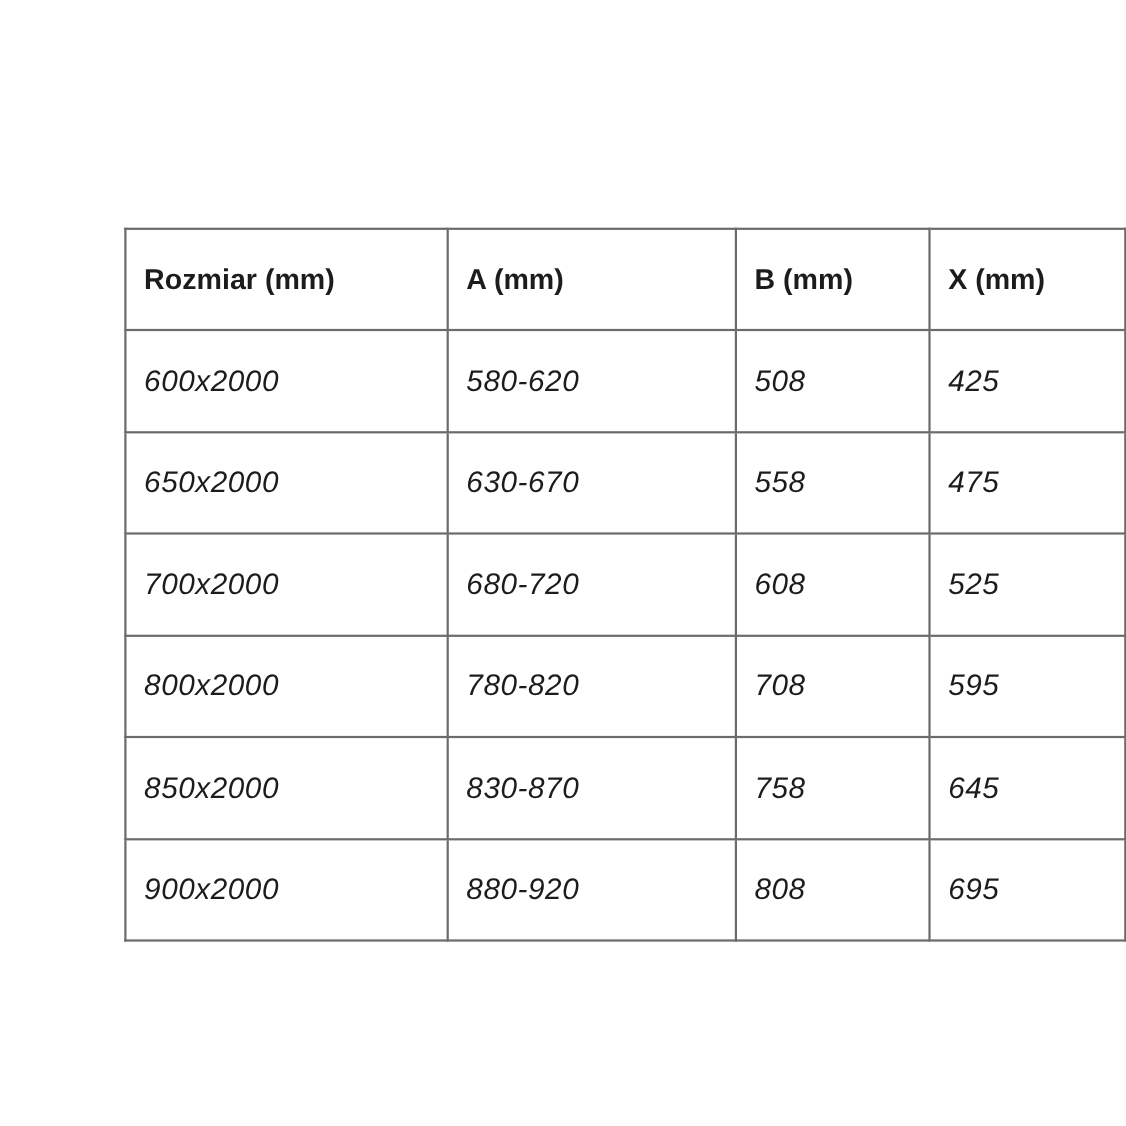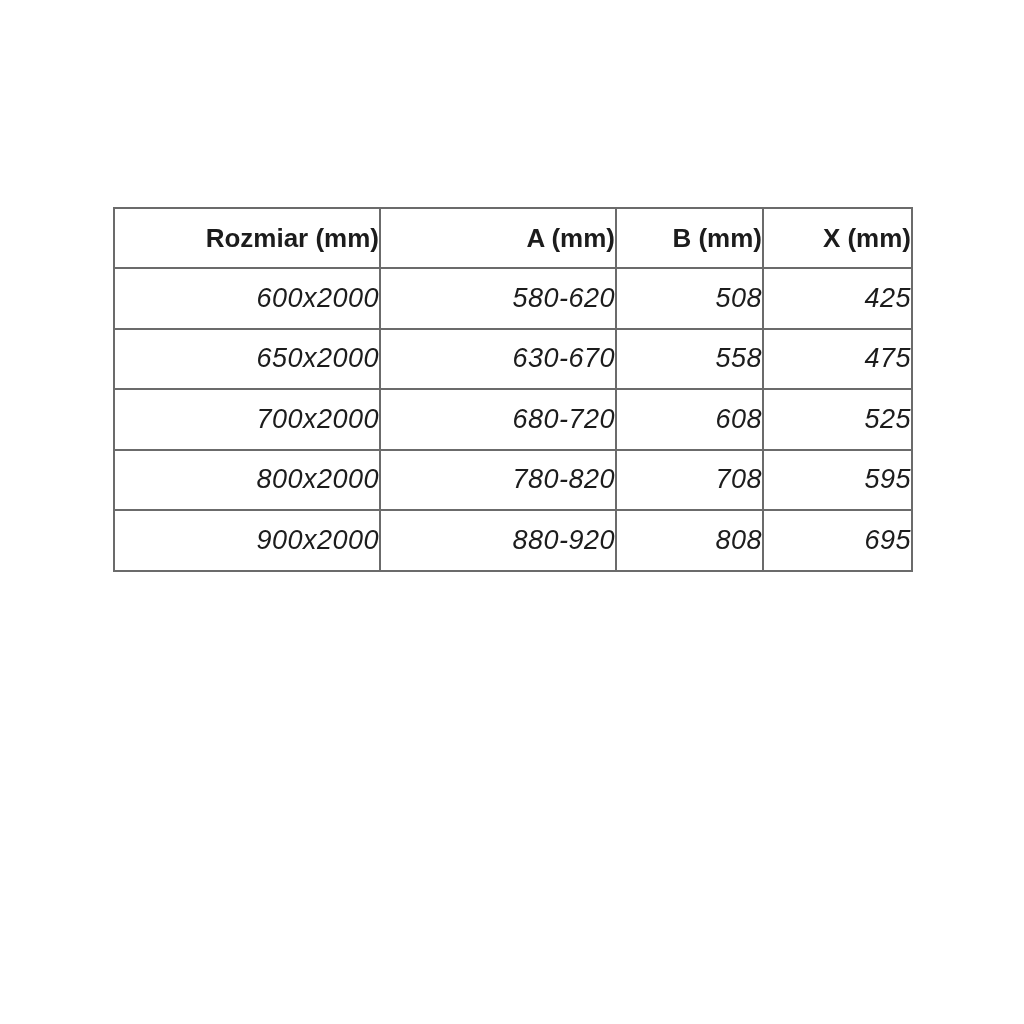--- a/index.html
+++ b/index.html
@@ -21,25 +21,25 @@
     left: 113px;
     top: 207px;
   }
   table.size-table {
     border-collapse: collapse;
     table-layout: fixed;
   }
   table.size-table th,
   table.size-table td {
     border: 2px solid #6b6b6b;
-    text-align: right;
+    text-align: left;
     vertical-align: middle;
     background: #ffffff;
     color: #1c1c1c;
-    padding: 0;
+    padding: 16px;
   }
   table.size-table th {
     font-size: 26px;
     font-weight: bold;
     height: 58px;
   }
   table.size-table td {
     font-size: 27px;
     font-weight: normal;
     height: 58.5px;
@@ -84,20 +84,26 @@
           <td>608</td>
           <td>525</td>
         </tr>
         <tr>
           <td>800x2000</td>
           <td>780-820</td>
           <td>708</td>
           <td>595</td>
         </tr>
         <tr>
+          <td>850x2000</td>
+          <td>830-870</td>
+          <td>758</td>
+          <td>645</td>
+        </tr>
+        <tr>
           <td>900x2000</td>
           <td>880-920</td>
           <td>808</td>
           <td>695</td>
         </tr>
       </tbody>
     </table>
   </div>
 </div>
 

